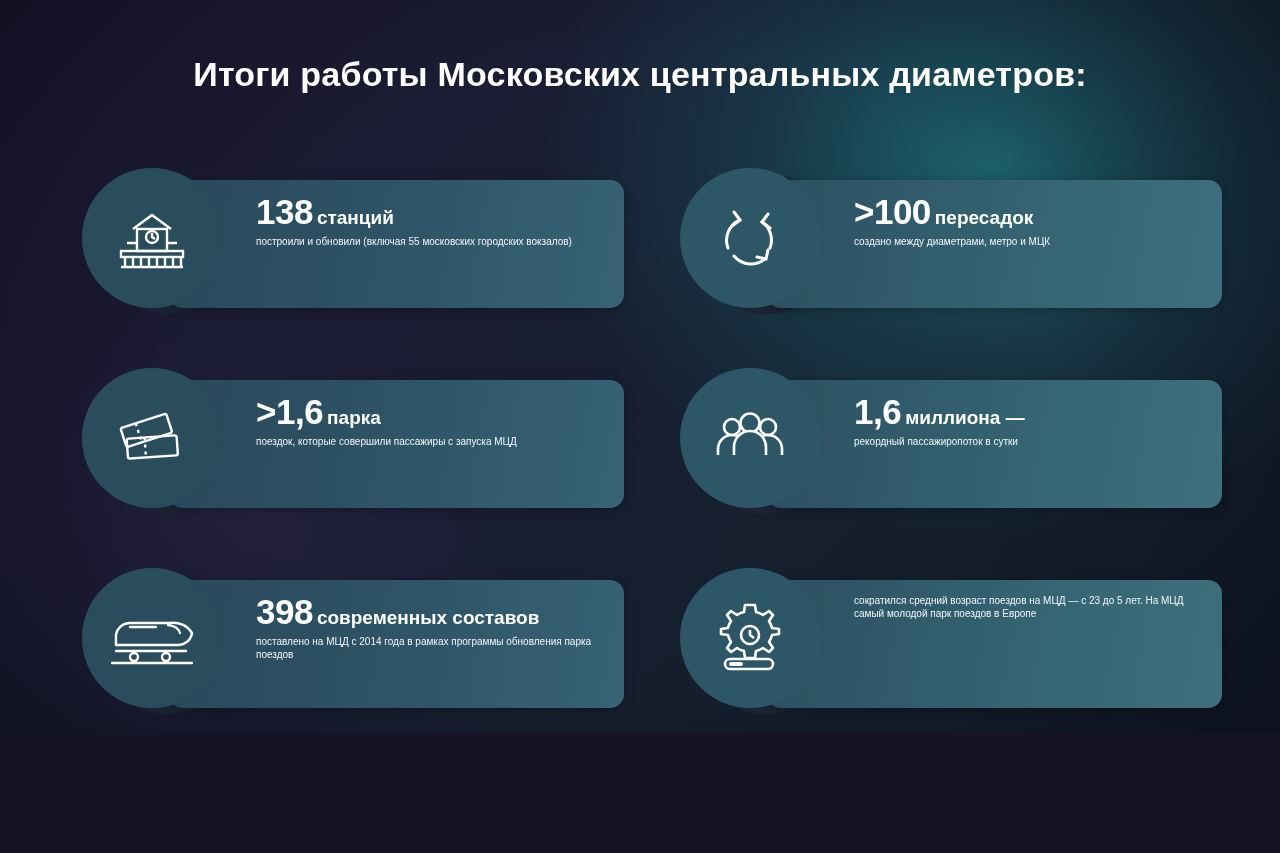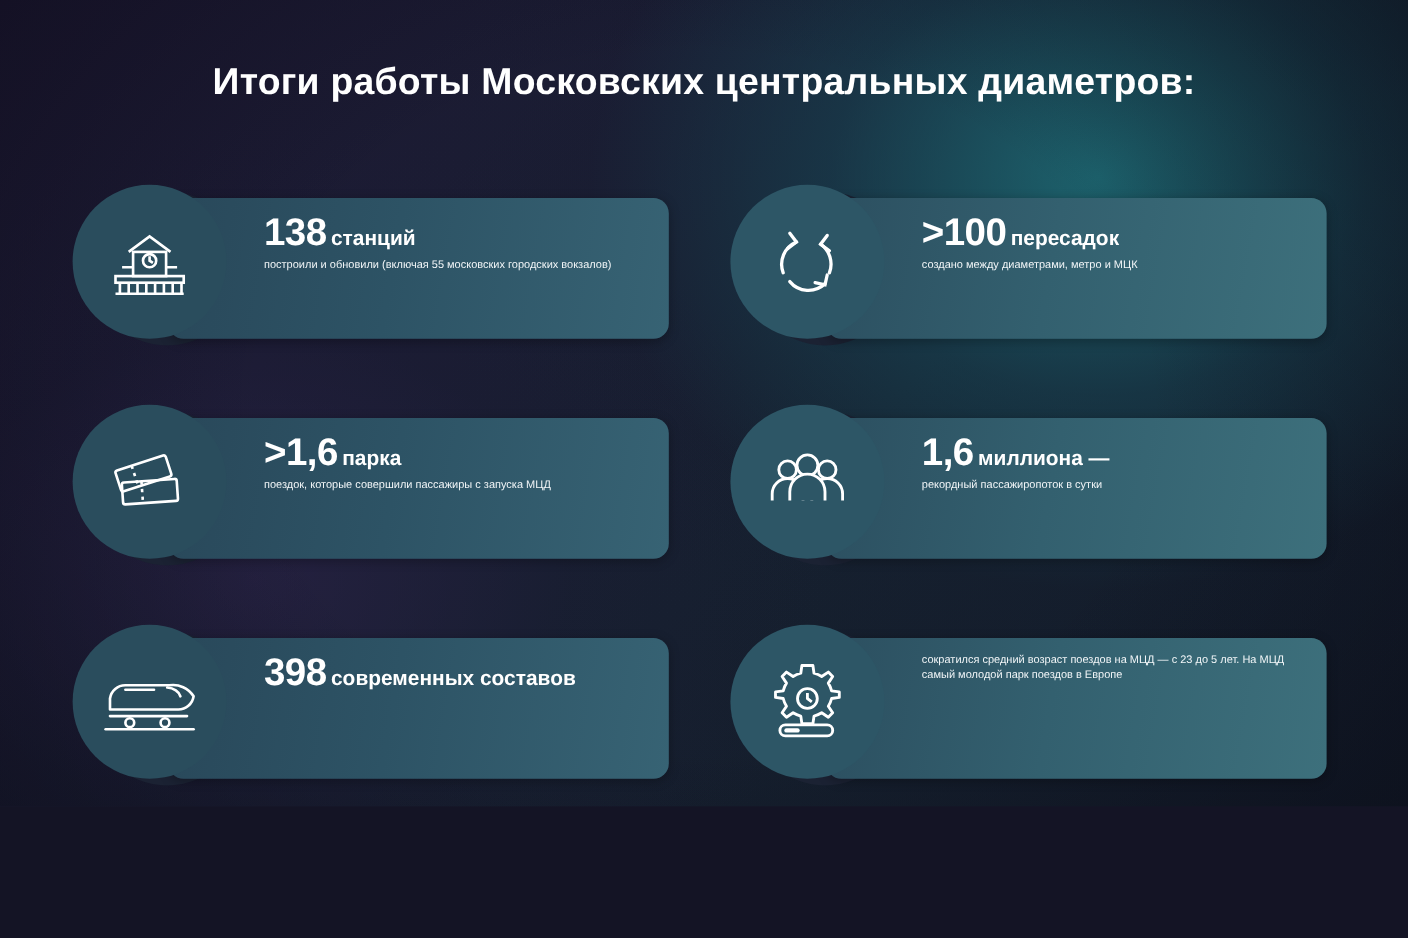--- a/index.html
+++ b/index.html
@@ -41,21 +41,21 @@
     font-size: 34px;
     font-weight: bold;
     letter-spacing: 0.2px;
     color: #ffffff;
     z-index: 5;
   }
 
   .grid {
     position: absolute;
     top: 168px;
-    left: 58px;
+    left: 74px;
     width: 1167px;
     display: grid;
     grid-template-columns: 550px 550px;
     column-gap: 67px;
     row-gap: 36px;
     z-index: 4;
     gap: 48px;
   }
 
   .card {
@@ -257,20 +257,21 @@
             <circle cx="28" cy="48" r="4"></circle>
             <circle cx="60" cy="48" r="4"></circle>
             <path d="M6 54 h80"></path>
           </svg>
         </span>
       </div>
       <div class="content">
         <div class="headline">
           <span class="num">398</span><span class="unit">современных составов</span>
         </div>
+        <div class="desc">поставлено на МЦД с 2014 года в рамках программы обновления парка поездов</div>
       </div>
     </div>
 
     <div class="card right">
       <div class="disc-shadow"></div>
       <div class="panel"></div>
       <div class="circle">
         <span class="icon">
           <svg width="86" height="82" viewBox="0 0 86 82" fill="none" stroke="#ffffff" stroke-width="2.6" stroke-linejoin="round">
             <path d="M43 8 l5 0 1 7 a22 22 0 0 1 7 3 l6 -4 4 4 -4 6 a22 22 0 0 1 3 7 l7 1 0 5 -7 1 a22 22 0 0 1 -3 7 l4 6 -4 4 -6 -4 a22 22 0 0 1 -7 3 l-1 7 -5 0 -5 0 -1 -7 a22 22 0 0 1 -7 -3 l-6 4 -4 -4 4 -6 a22 22 0 0 1 -3 -7 l-7 -1 0 -5 7 -1 a22 22 0 0 1 3 -7 l-4 -6 4 -4 6 4 a22 22 0 0 1 7 -3 l1 -7 z"></path>

